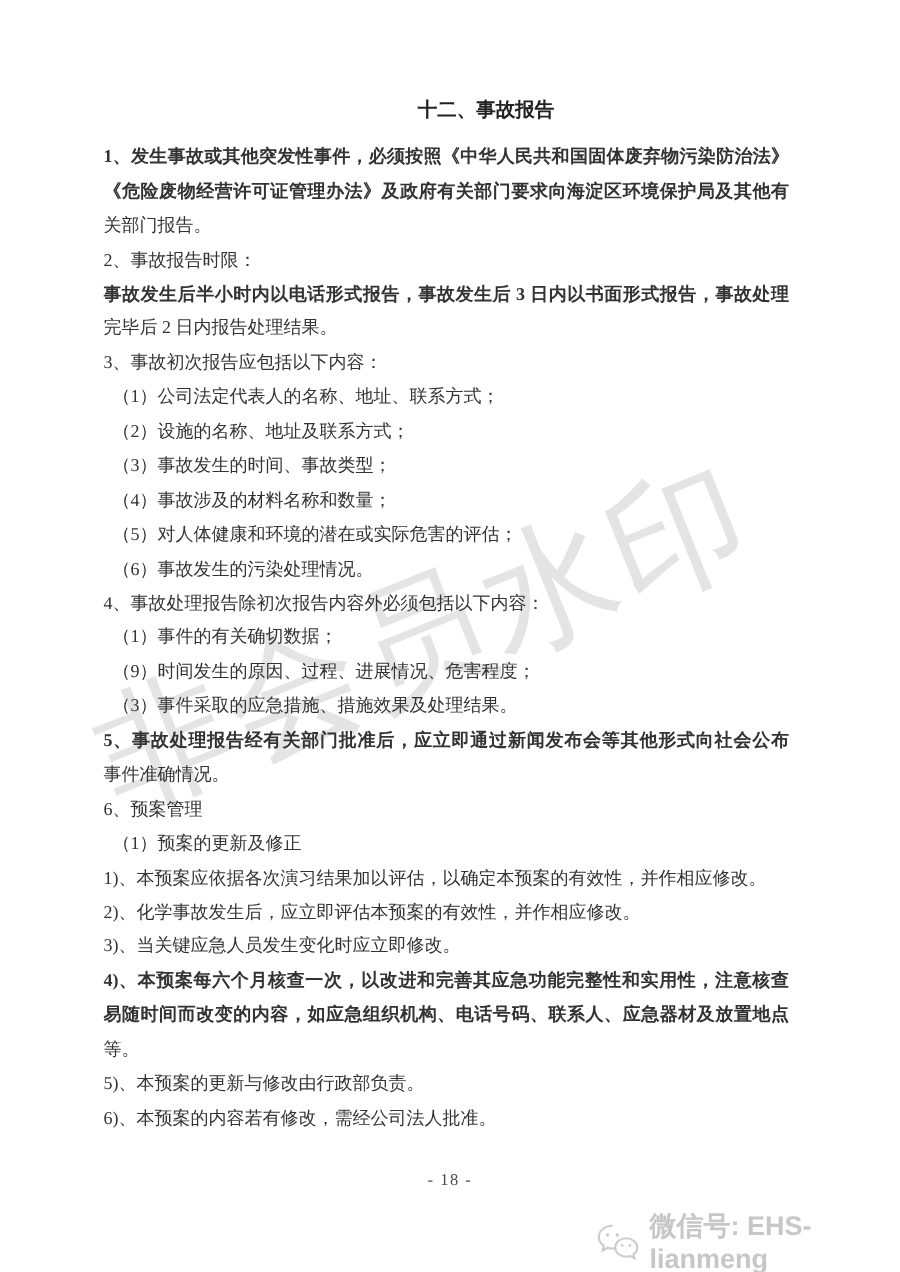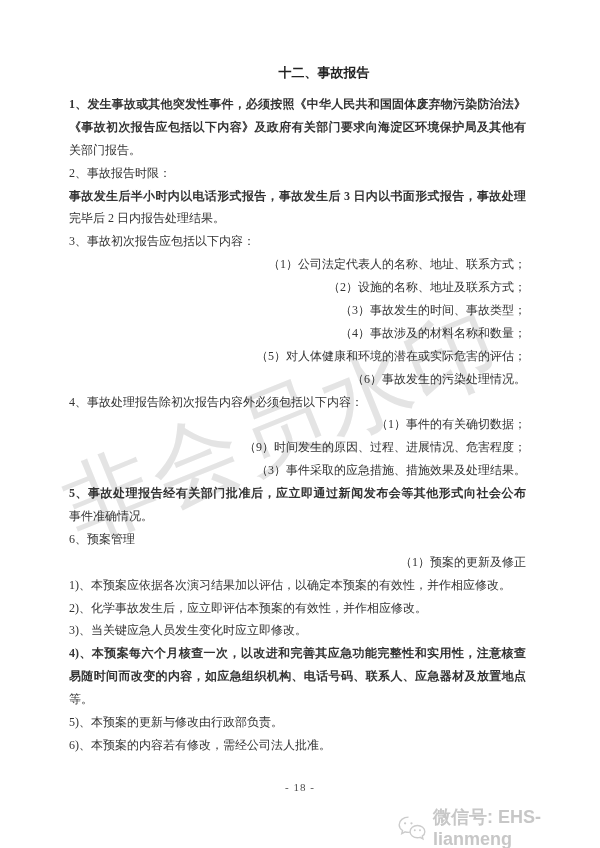--- a/index.html
+++ b/index.html
@@ -22,21 +22,21 @@
     text-align:center;font-size:13px;font-weight:bold;color:#222222;padding-left:24px;
   }
 
   .content{
     position:absolute;left:69px;top:93px;width:457px;z-index:1;
   }
   .line{
     font-size:12px;line-height:22.9px;height:22.9px;
     color:#333333;white-space:nowrap;
   }
-  .line.sub{padding-left:6px;text-align:right;}
+  .line.sub{padding-left:6px;}
   .line.j{
     white-space:normal;overflow:hidden;
     text-align:justify;text-align-last:justify;
     word-break:keep-all;
     font-weight:bold;
   }
 
   .pageno{
     position:absolute;top:781px;left:0;width:600px;z-index:1;
     text-align:center;font-size:11px;color:#4a4a4a;letter-spacing:1px;
@@ -54,21 +54,21 @@
 <body>
 
 <div class="page">
 
   <div class="watermark">非会员水印</div>
 
   <div class="doc-title">十二、事故报告</div>
 
   <div class="content">
     <div class="line j">1、发生事故或其他突发性事件，必须按照《中华人民共和国固体废弃物污染防治法》</div>
-    <div class="line j">《事故初次报告应包括以下内容》及政府有关部门要求向海淀区环境保护局及其他有</div>
+    <div class="line j">《危险废物经营许可证管理办法》及政府有关部门要求向海淀区环境保护局及其他有</div>
     <div class="line">关部门报告。</div>
     <div class="line">2、事故报告时限：</div>
     <div class="line j">事故发生后半小时内以电话形式报告，事故发生后 3 日内以书面形式报告，事故处理</div>
     <div class="line">完毕后 2 日内报告处理结果。</div>
     <div class="line">3、事故初次报告应包括以下内容：</div>
     <div class="line sub">（1）公司法定代表人的名称、地址、联系方式；</div>
     <div class="line sub">（2）设施的名称、地址及联系方式；</div>
     <div class="line sub">（3）事故发生的时间、事故类型；</div>
     <div class="line sub">（4）事故涉及的材料名称和数量；</div>
     <div class="line sub">（5）对人体健康和环境的潜在或实际危害的评估；</div>

